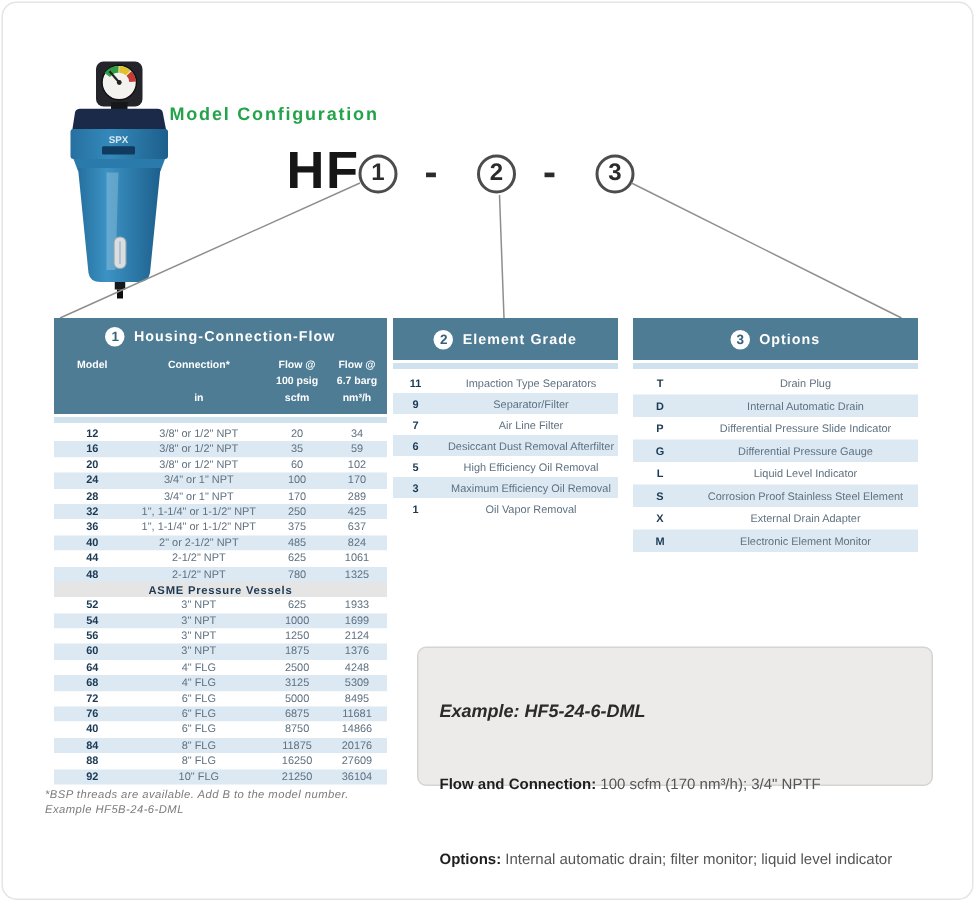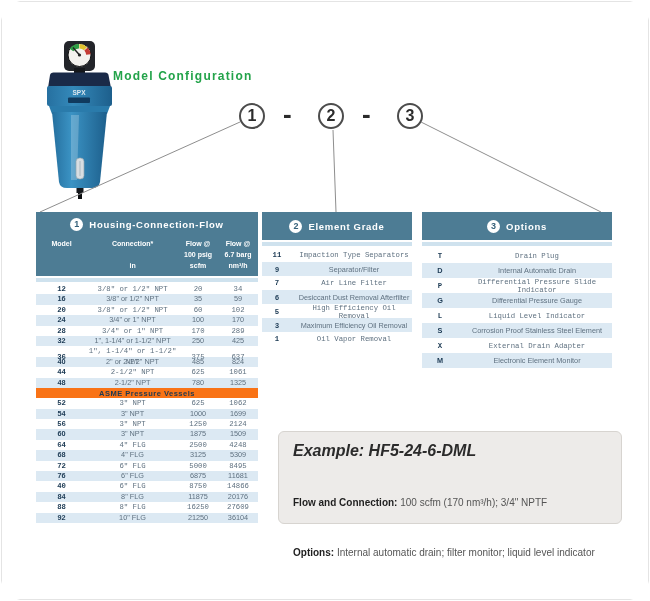--- a/index.html
+++ b/index.html
@@ -1,19 +1,18 @@
 <!DOCTYPE html>
 <html><head>
 <meta charset="utf-8">
 <style>
   html,body{margin:0;padding:0;background:#fff;}
   .canvas{
     position:relative;width:650px;height:601px;background:#fff;overflow:hidden;
     font-family:"Liberation Sans", sans-serif;
-    border-radius:27px;
   }
   .frame{position:absolute;inset:1px;border:1px solid #e4e4e4;border-radius:10px;pointer-events:none;}
 
   
   .product{position:absolute;left:34px;top:38px;}
   .green-title{
     position:absolute;left:113px;top:69px;
     color:#23a34a;font-size:12px;font-weight:bold;letter-spacing:1.2px;
   }
   .hf{position:absolute;left:191px;top:94px;font-size:35px;font-weight:bold;color:#161616;letter-spacing:1px;}
@@ -34,37 +33,37 @@
   }
   .badge{
     display:inline-flex;align-items:center;justify-content:center;
     width:13px;height:13px;border-radius:50%;background:#fff;color:#35617a;
     font-size:9px;font-weight:bold;margin-right:6px;flex:none;
   }
   .t-title{font-size:9.5px;font-weight:bold;letter-spacing:.7px;}
   .band{height:4px;background:#cfe2ee;margin:2px 0;}
   .row{display:grid;align-items:center;}
   .row.odd{background:#dce9f3;}
-  .row.even{background:#ffffff;font-family:Liberation Mono, monospace;}
+  .row.even{background:#ffffff;}
   .code{font-weight:bold;color:#1b3953;text-align:center;}
   .lbl{color:#5f7180;}
 
   
   .t1{left:36px;width:222px;}
   .t1 .t-head{height:24px;justify-content:center;}
   .t1-cols{
     background:#4d7c94;color:#fff;display:grid;grid-template-columns:23% 41% 18% 18%;
     padding:2px 0 5px 0;
   }
   .t1-cols .cell{display:flex;flex-direction:column;align-items:center;}
   .t1-cols span{font-size:7px;font-weight:bold;line-height:11px;min-height:11px;text-align:center;}
   .t1 .row{grid-template-columns:23% 41% 18% 18%;height:10.4px;font-size:7.3px;line-height:10.4px;}
   .t1 .row span{text-align:center;}
   .asme{
-    height:10.4px;background:#f97316;color:#1b3953;font-size:7.5px;font-weight:bold;
+    height:10.4px;background:#e5e5e5;color:#1b3953;font-size:7.5px;font-weight:bold;
     display:flex;align-items:center;justify-content:center;letter-spacing:.5px;
   }
 
   
   .t2{left:262px;width:150px;}
   .t3{left:422px;width:190px;}
   .t2 .t-head,.t3 .t-head{height:28px;}
   .t2 .row{grid-template-columns:30px 1fr;height:14px;font-size:7.3px;}
   .t3 .row{grid-template-columns:36px 1fr;height:15px;font-size:7.3px;}
   .t2 .lbl,.t3 .lbl{padding-left:4px;text-align:center;}
@@ -73,21 +72,21 @@
   .footnote{
     position:absolute;left:30px;top:525px;width:240px;
     font-size:7.5px;font-style:italic;color:#7b7b7b;line-height:10px;letter-spacing:.3px;
   }
 
   
   .example{
     position:absolute;left:278px;top:431px;width:344px;height:93px;box-sizing:border-box;
     background:#edebe9;border:1px solid #d7d4d0;border-radius:6px;padding:10px 14px;
   }
-  .ex-title{font-size:16px;font-weight:bold;font-style:italic;color:#2b2b2b;margin-bottom:11px;}
+  .ex-title{font-size:12px;font-weight:bold;font-style:italic;color:#2b2b2b;margin-bottom:11px;margin-top:25px;}
   .ex-line{font-size:10px;color:#555;line-height:15px;margin-top:35px;}
   .ex-line b{color:#1f1f1f;}
 </style>
 </head>
 <body>
 
 <div class="canvas">
   <div class="frame"></div>
 
   <svg class="product" width="92" height="162" viewBox="0 0 92 162">
@@ -126,20 +125,21 @@
     <path d="M37 77 L45 77 L43 142 L37 142 Z" fill="rgba(255,255,255,0.22)"></path>
 
     <rect x="42" y="120" width="8" height="21" rx="3.5" fill="#d8dee2" stroke="#8fa3ad" stroke-width="0.7"></rect>
     <line x1="46" y1="123" x2="46" y2="138" stroke="#aab8c0" stroke-width="1"></line>
 
     <rect x="42.5" y="150" width="7" height="5" fill="#14171b"></rect>
     <rect x="44" y="155" width="4" height="6" fill="#0b0d0f"></rect>
   </svg>
 
   <div class="green-title">Model Configuration</div>
+  <div class="hf">HF</div>
   <div class="circle c1">1</div>
   <div class="dash d1">-</div>
   <div class="circle c2">2</div>
   <div class="dash d2">-</div>
   <div class="circle c3">3</div>
 
   <svg class="connectors" width="650" height="601" viewBox="0 0 650 601">
     <line x1="240" y1="122" x2="40" y2="212" stroke="#8e8e8e" stroke-width="1"></line>
     <line x1="333" y1="130" x2="336" y2="212" stroke="#8e8e8e" stroke-width="1"></line>
     <line x1="421" y1="122" x2="601" y2="212" stroke="#8e8e8e" stroke-width="1"></line>
@@ -245,42 +245,42 @@
           <span class="lbl">1325</span>
         </div>
       </div>
     <div class="asme">ASME Pressure Vessels</div>
     <div>
 
         <div class="row even">
           <span class="code">52</span>
           <span class="lbl">3" NPT</span>
           <span class="lbl">625</span>
-          <span class="lbl">1062</span>
+          <span class="lbl">1933</span>
         </div>
 
         <div class="row odd">
           <span class="code">54</span>
           <span class="lbl">3" NPT</span>
           <span class="lbl">1000</span>
           <span class="lbl">1699</span>
         </div>
 
         <div class="row even">
           <span class="code">56</span>
           <span class="lbl">3" NPT</span>
           <span class="lbl">1250</span>
           <span class="lbl">2124</span>
         </div>
 
         <div class="row odd">
           <span class="code">60</span>
           <span class="lbl">3" NPT</span>
           <span class="lbl">1875</span>
-          <span class="lbl">1509</span>
+          <span class="lbl">1376</span>
         </div>
 
         <div class="row even">
           <span class="code">64</span>
           <span class="lbl">4" FLG</span>
           <span class="lbl">2500</span>
           <span class="lbl">4248</span>
         </div>
 
         <div class="row odd">
@@ -422,19 +422,23 @@
           <span class="lbl">External Drain Adapter</span>
         </div>
 
         <div class="row odd">
           <span class="code">M</span>
           <span class="lbl">Electronic Element Monitor</span>
         </div>
       </div>
   </div>
 
+  <div class="footnote">
+    <div>*BSP threads are available. Add B to the model number.</div>
+    <div>Example HF5B-24-6-DML</div>
+  </div>
 
   <div class="example">
     <div class="ex-title">Example: HF5-24-6-DML</div>
     <div class="ex-line"><b>Flow and Connection:</b><span> 100 scfm (170 nm³/h); 3/4" NPTF</span></div>
     <div class="ex-line"><b>Options:</b><span> Internal automatic drain; filter monitor; liquid level indicator</span></div>
   </div>
 </div>
 
 </body></html>

